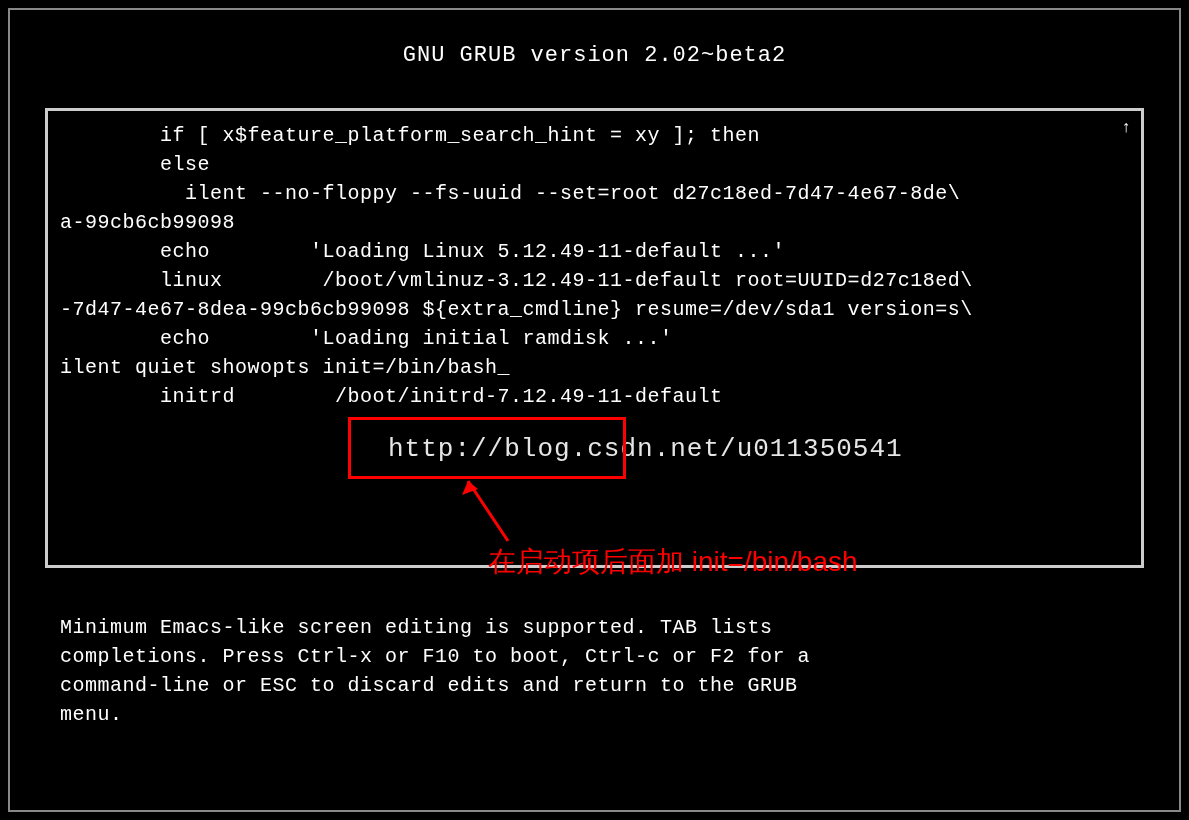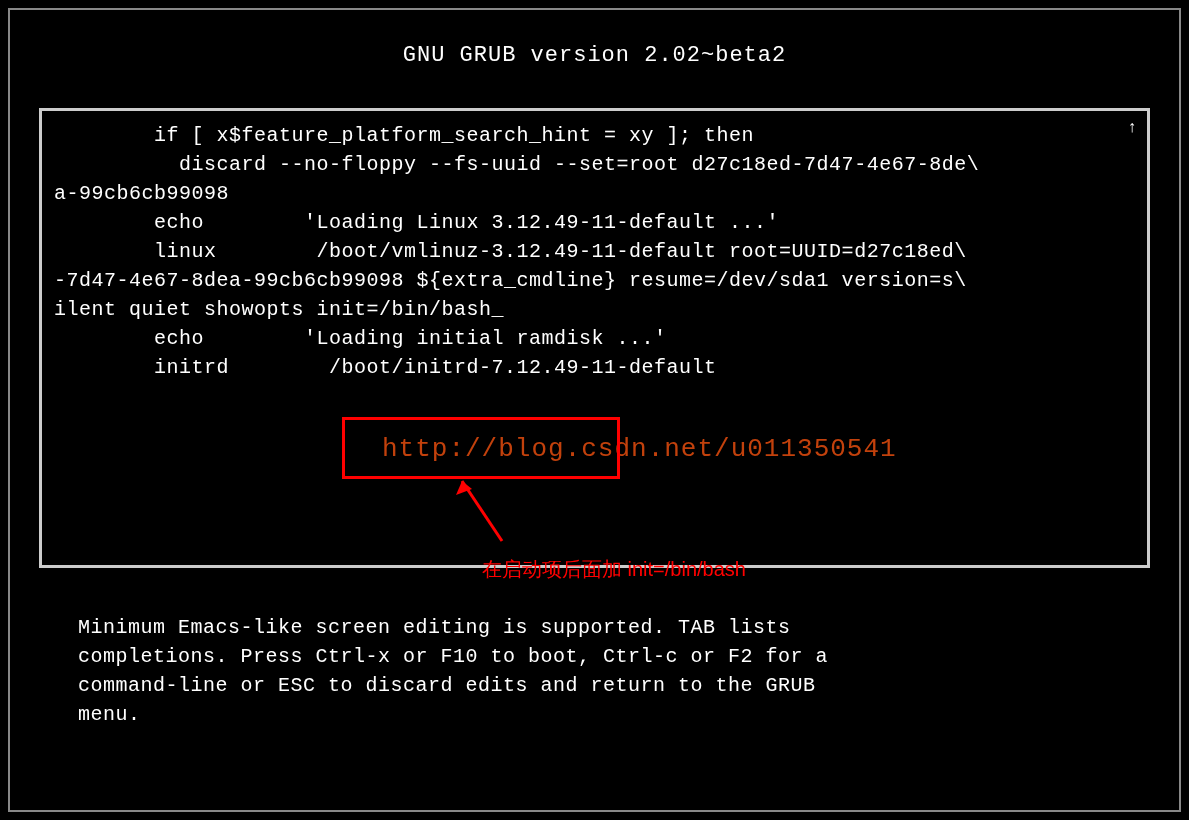--- a/index.html
+++ b/index.html
@@ -15,21 +15,21 @@
       width: 1189px;
       height: 820px;
       padding: 8px;
       position: relative;
       overflow: hidden;
     }
     .outer-frame {
       border: 2px solid #888;
       width: 100%;
       height: 100%;
-      padding: 8px 4px;
+      padding: 8px 10px;
       position: relative;
     }
     .title {
       text-align: center;
       margin: 25px 0 40px 0;
       letter-spacing: 1px;
       font-size: 22px;
     }
     .editor-box {
       border: 3px solid #ccc;
@@ -47,57 +47,57 @@
     .code-content {
       white-space: pre;
       line-height: 1.45;
       letter-spacing: 0.5px;
       font-size: 20px;
     }
     .watermark {
       position: absolute;
       top: 323px;
       left: 340px;
-      color: #c2410c;
+      color: #e5e5e5;
       font-size: 26px;
       font-family: 'Courier New', monospace;
       letter-spacing: 1px;
       z-index: 0;
       pointer-events: none;
     }
     .highlight-box {
       position: absolute;
       border: 3px solid #f00;
       top: 306px;
       left: 300px;
       width: 278px;
       height: 62px;
       z-index: 3;
       pointer-events: none;
     }
     .annotation {
       position: absolute;
       color: #f00;
-      font-size: 20px;
+      font-size: 28px;
       font-family: Arial, 'Microsoft YaHei', sans-serif;
-      top: 445px;
+      top: 432px;
       left: 440px;
       z-index: 4;
       pointer-events: none;
       text-align: right;
     }
     .arrow-svg {
       position: absolute;
       top: 360px;
       left: 400px;
       z-index: 4;
       pointer-events: none;
     }
     .help-text {
-      margin: 45px 60px 0 64px;
+      margin: 45px 60px 0 40px;
       white-space: pre-wrap;
       line-height: 1.45;
       letter-spacing: 0.5px;
       font-size: 20px;
     }
     .code-layer {
       position: relative;
       z-index: 2;
     }
   </style>
@@ -108,27 +108,28 @@
 
   <div class="title">GNU GRUB  version 2.02~beta2</div>
 
   <div class="editor-box">
     <span class="scroll-up">↑</span>
 
     <div class="watermark">http://blog.csdn.net/u011350541</div>
 
     <div class="code-layer">
       <div class="code-content">        if [ x$feature_platform_search_hint = xy ]; then</div>
-      <div class="code-content">          discard --no-floppy --fs-uuid --set=root d27c18ed-7d47-4e67-8de\</div>
+      <div class="code-content">        else</div>
+      <div class="code-content">          ilent --no-floppy --fs-uuid --set=root d27c18ed-7d47-4e67-8de\</div>
       <div class="code-content">a-99cb6cb99098</div>
-      <div class="code-content">        echo        'Loading Linux 3.12.49-11-default ...'</div>
+      <div class="code-content">        echo        'Loading Linux 5.12.49-11-default ...'</div>
       <div class="code-content">        linux        /boot/vmlinuz-3.12.49-11-default root=UUID=d27c18ed\</div>
       <div class="code-content">-7d47-4e67-8dea-99cb6cb99098 ${extra_cmdline} resume=/dev/sda1 version=s\</div>
+      <div class="code-content">        echo        'Loading initial ramdisk ...'</div>
       <div class="code-content">ilent quiet showopts init=/bin/bash_</div>
-      <div class="code-content">        echo        'Loading initial ramdisk ...'</div>
       <div class="code-content">        initrd        /boot/initrd-7.12.49-11-default</div>
     </div>
 
     <div class="highlight-box"></div>
 
     <svg class="arrow-svg" width="80" height="80">
       <line x1="60" y1="70" x2="20" y2="10" stroke="#f00" stroke-width="3"></line>
       <polygon points="20,10 14,24 30,18" fill="#f00"></polygon>
     </svg>
 

